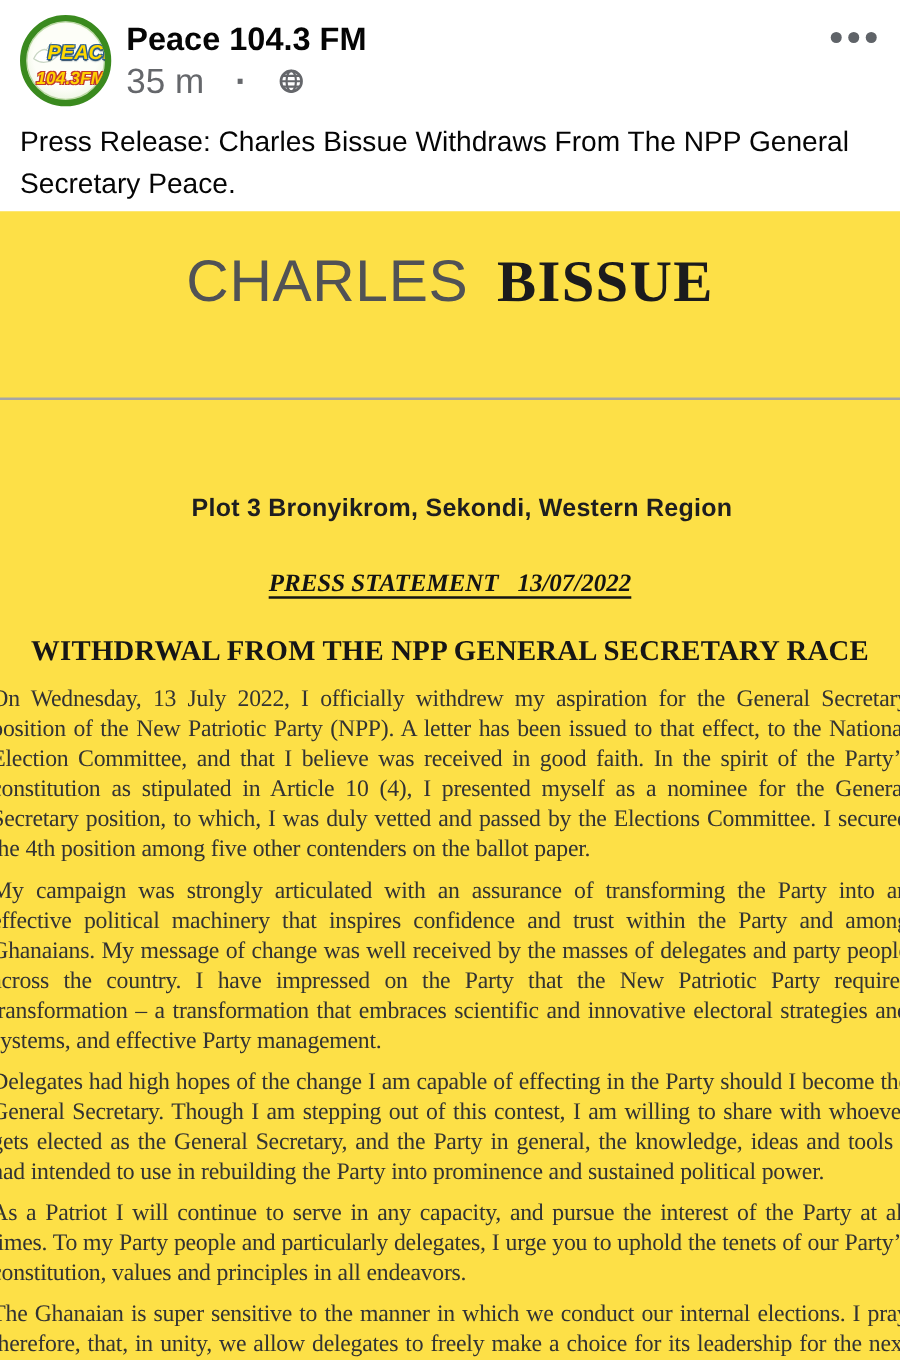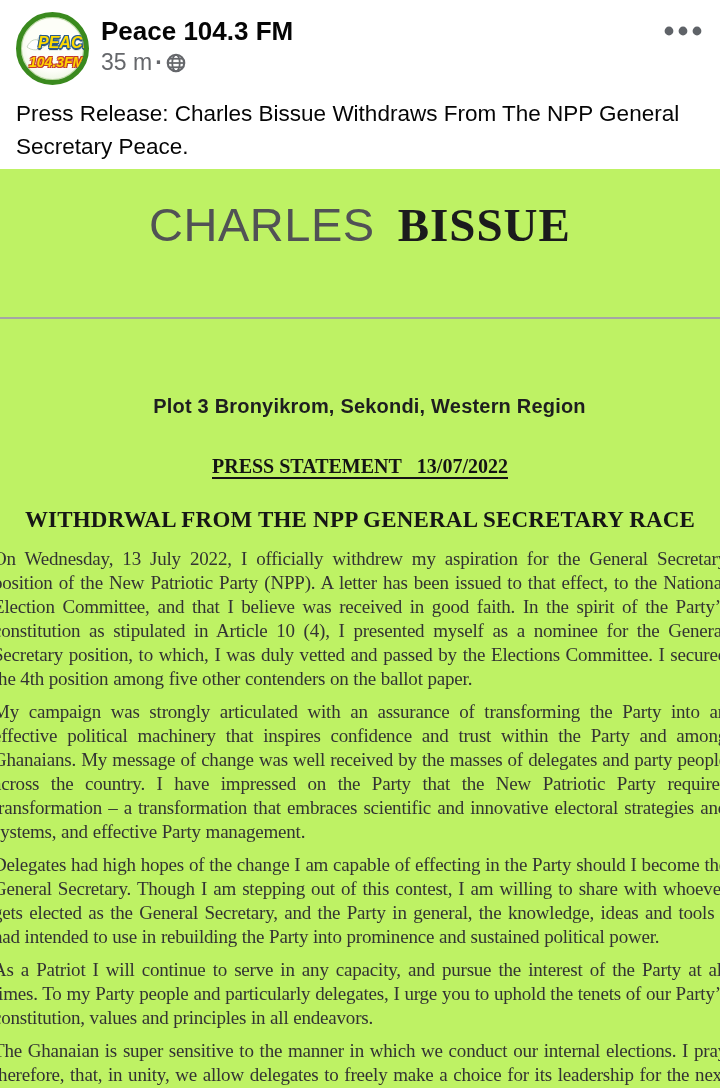--- a/index.html
+++ b/index.html
@@ -25,41 +25,41 @@
     text-shadow:-1px -1px 0 #2b5d8c, 1px -1px 0 #2b5d8c, -1px 1px 0 #2b5d8c, 1px 1px 0 #2b5d8c, 0 2px 1px #1b3c5c;
   }
   .logo-freq {
     position:absolute; top:37px; left:8px;
     font-size:14px; font-weight:800; font-style:italic;
     color:#ffd200;
     text-shadow:-1px -1px 0 #c0392b, 1px -1px 0 #c0392b, -1px 1px 0 #c0392b, 1px 1px 0 #c0392b;
   }
   .header-info { margin-left:12px; padding-top:5px; }
   .page-name { font-size:26px; font-weight:700; color:#050505; line-height:28px; cursor:pointer; }
-  .post-meta { display:flex; align-items:center; gap:2px; margin-top:4px; font-size:23px; color:#65676b; }
+  .post-meta { display:flex; align-items:center; gap:24px; margin-top:4px; font-size:28px; color:#65676b; }
   .meta-dot { font-weight:700; margin:0 1px; }
   .more-btn { margin-left:auto; padding:10px 2px; cursor:pointer; }
 
   
   .post-text {
     padding:6px 16px 0 16px; font-size:22.5px; line-height:33px;
     color:#050505; white-space:pre-line;
   }
 
   
-  .doc { margin-top:6px; position:relative; background:#bef264; height:920px; overflow:hidden; cursor:pointer; }
+  .doc { margin-top:6px; position:relative; background:#fde047; height:920px; overflow:hidden; cursor:pointer; }
   .letterhead { padding-top:30px; text-align:center; font-size:47px; line-height:52px; white-space:nowrap; }
   .lh-first { font-family:"Liberation Sans", sans-serif; font-weight:500; color:#515255; letter-spacing:0.5px; }
   .lh-last  { font-family:"Liberation Serif", serif; font-weight:700; color:#1b1b1d; letter-spacing:1px; margin-left:10px; }
   .doc-divider { margin-top:66px; height:2px; background:#a5a5a5; width:100%; }
 
   .address { margin-top:74px; text-align:center; font-size:20px; line-height:27px; font-weight:600; color:#1e1e20; letter-spacing:0.2px;margin-left:19px; }
   .email   { text-align:center; font-size:20px; line-height:27px; font-weight:700; color:#2d7fae; letter-spacing:0.2px; }
 
-  .press-title { margin-top:33px; text-align:center; font-family:"Liberation Serif", serif; font-size:20px; line-height:26px; font-weight:700; color:#141414; }
+  .press-title { margin-top:33px; text-align:center; font-family:"Liberation Serif", serif; font-size:20px; line-height:26px; font-weight:700; font-style:italic; color:#141414; }
   .press-title span { text-decoration:underline; text-underline-offset:4px; }
   .headline { margin-top:27px; text-align:center; font-family:"Liberation Serif", serif; font-size:23px; line-height:28px; font-weight:700; color:#161616; letter-spacing:0.2px; }
 
   .doc-body {
     margin:13px -7px 0 -7px;  
     font-family:"Liberation Serif", serif; font-size:19px; line-height:24px;
     color:#333333; text-align:justify; letter-spacing:-0.2px; word-spacing:0.2px;
   }
   .doc-body p { margin-bottom:9px; }
 </style>

